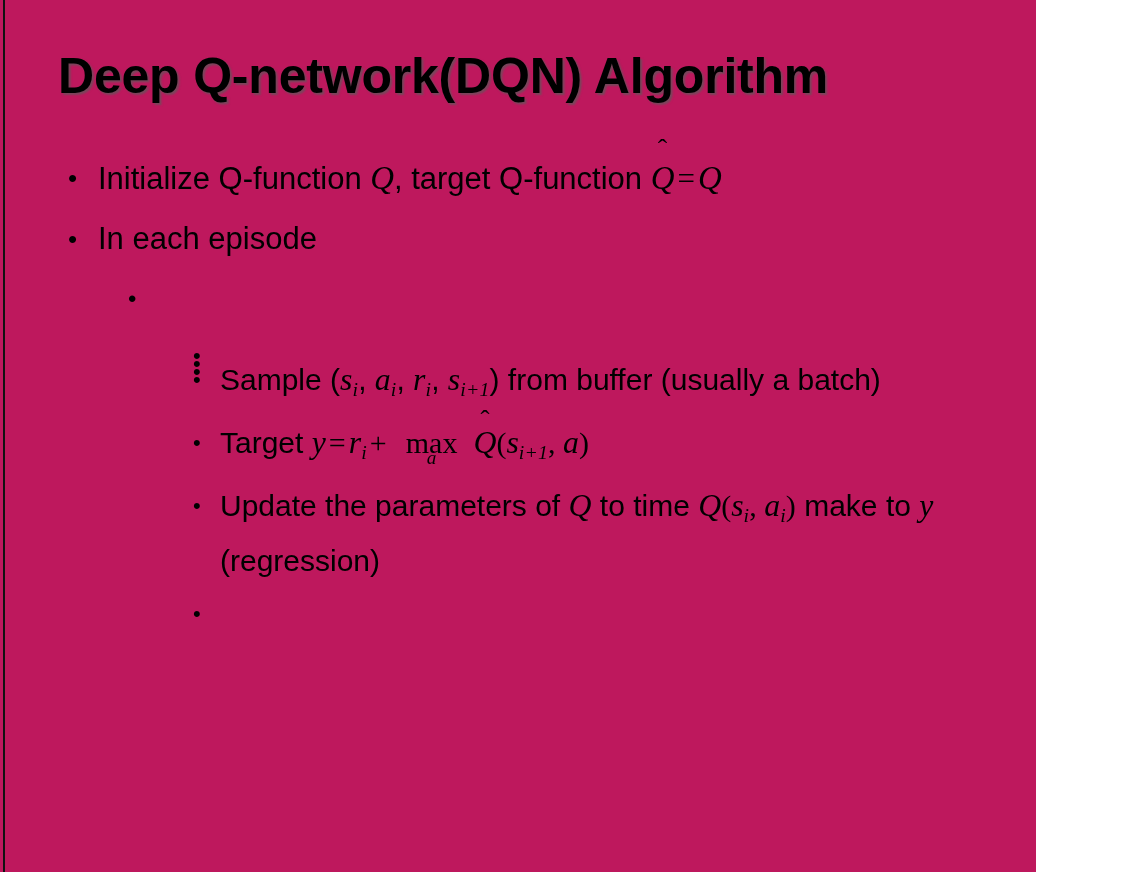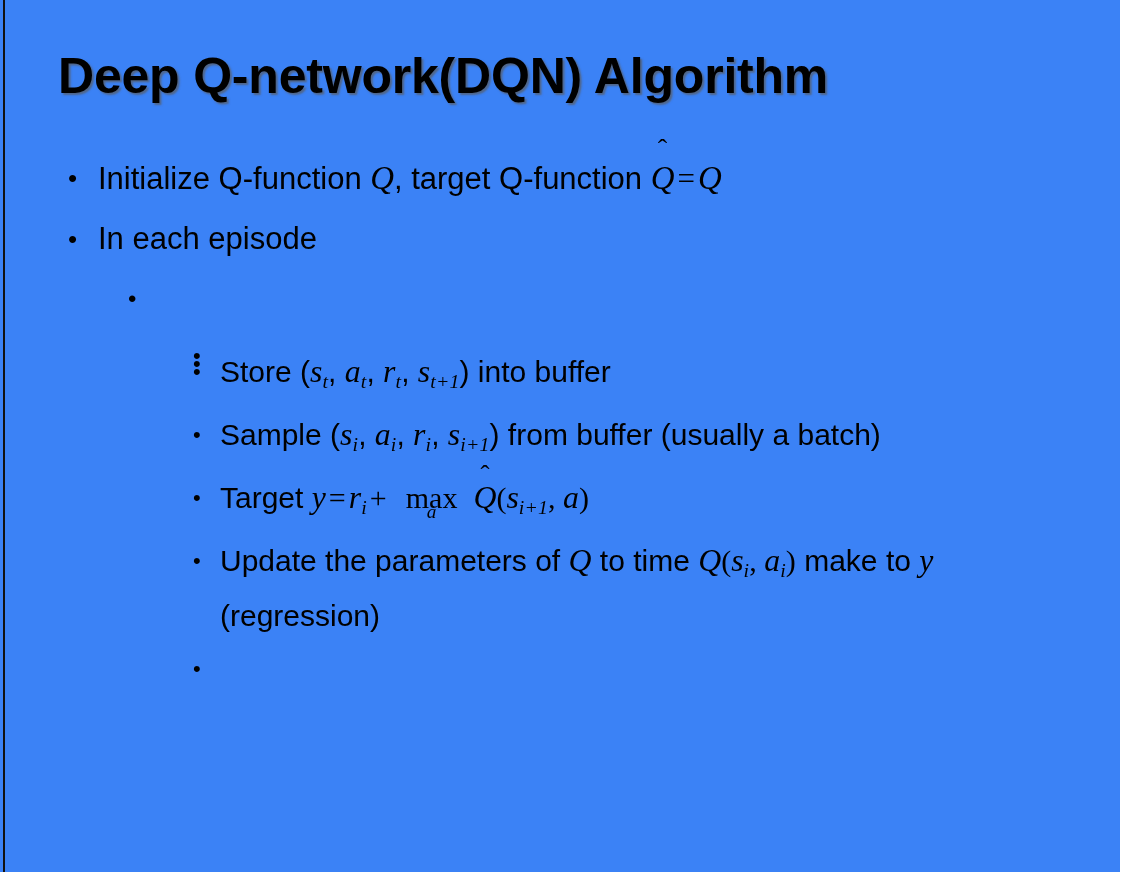--- a/index.html
+++ b/index.html
@@ -7,23 +7,23 @@
     padding: 0;
     background: #ffffff;
   }
   body {
     font-family: "Liberation Sans", sans-serif;
     -webkit-font-smoothing: antialiased;
   }
 
   .slide {
     position: relative;
-    width: 1120px;
+    width: 1036px;
     height: 872px;
-    background: #3b82f6;
+    background: #be185d;
     overflow: hidden;
     box-sizing: border-box;
   }
 
   
   .edge-rule {
     position: absolute;
     left: 3px;
     top: 0;
     width: 2px;
@@ -186,21 +186,20 @@
     <div class="bullet-line lvl3">
       <span class="dot">•</span>
     </div>
 
     <div class="bullet-line lvl3">
       <span class="dot">•</span>
     </div>
 
     <div class="bullet-line lvl3">
       <span class="dot">•</span>
-      <span class="btext"><span>Store (</span><span class="m">s</span><span class="sub">t</span><span>, </span><span class="m">a</span><span class="sub">t</span><span>, </span><span class="m">r</span><span class="sub">t</span><span>, </span><span class="m">s</span><span class="sub">t+1</span><span>) into buffer</span></span>
     </div>
 
     <div class="bullet-line lvl3">
       <span class="dot">•</span>
       <span class="btext"><span>Sample (</span><span class="m">s</span><span class="sub">i</span><span>, </span><span class="m">a</span><span class="sub">i</span><span>, </span><span class="m">r</span><span class="sub">i</span><span>, </span><span class="m">s</span><span class="sub">i+1</span><span>) from buffer (usually a batch)</span></span>
     </div>
 
     <div class="bullet-line lvl3">
       <span class="dot">•</span>
       <span class="btext"><span>Target </span><span class="m">y</span><span class="eq">=</span><span class="m">r</span><span class="sub">i</span><span class="eq">+</span><span class="bigop"><span class="op">max</span><span class="under">a</span></span><span class="hat"><span class="hat-mark">̂</span><span>Q</span></span><span class="mr">(</span><span class="m">s</span><span class="sub">i+1</span><span class="mr">, </span><span class="m">a</span><span class="mr">)</span></span>

